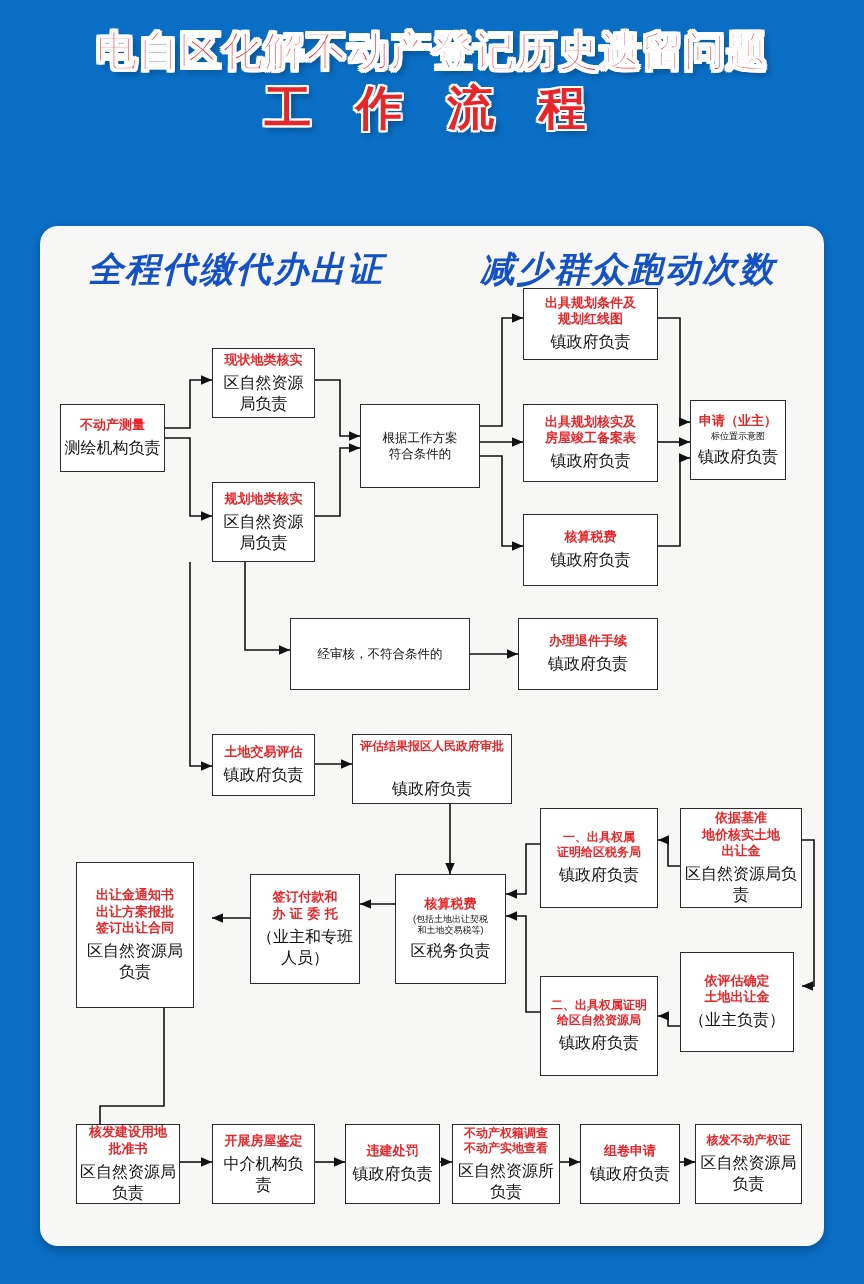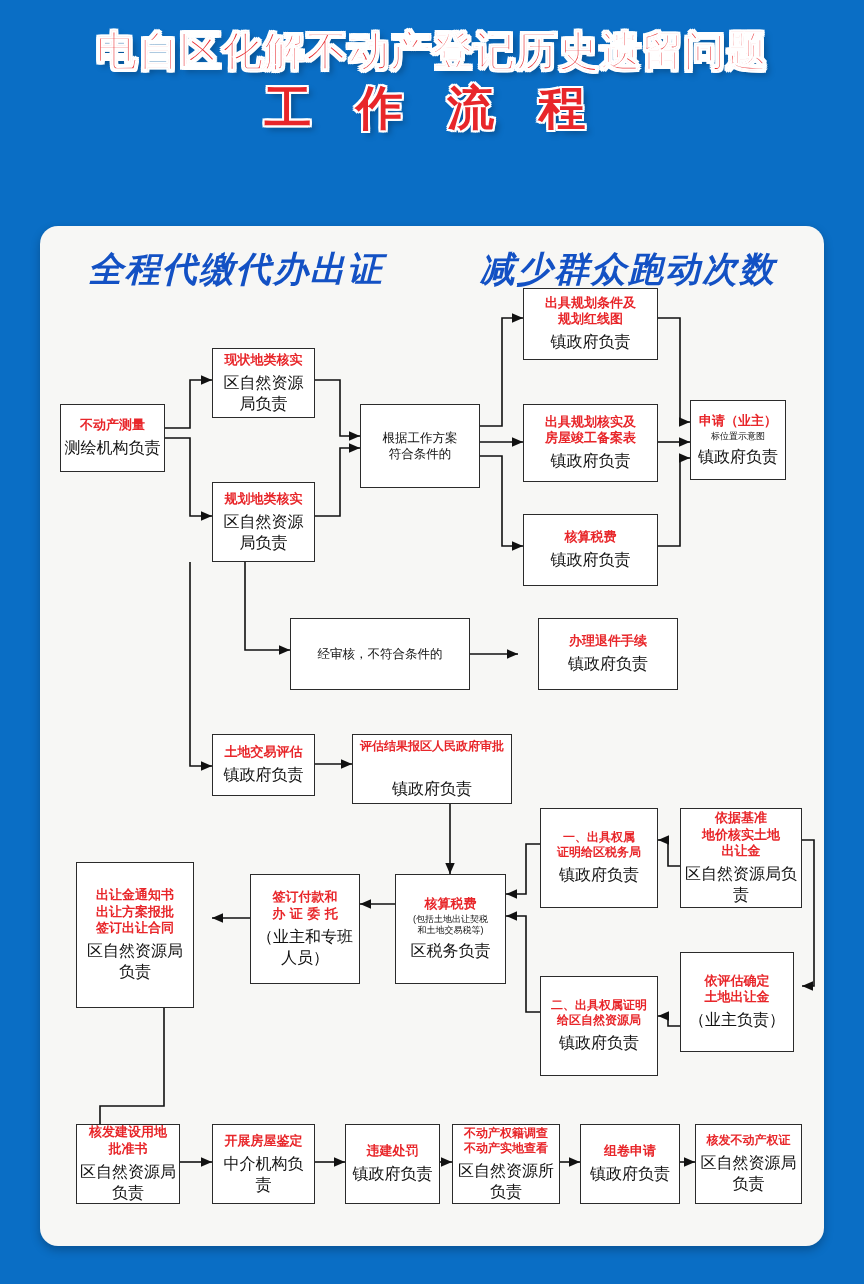--- a/index.html
+++ b/index.html
@@ -210,21 +210,21 @@
       <div class="node" style="left:650px; top:174px; width:96px; height:80px;">
         <div class="t1">申请（业主）</div>
         <div class="sub">标位置示意图</div>
         <div class="t2">镇政府负责</div>
       </div>
 
       <div class="node" style="left:250px; top:392px; width:180px; height:72px;">
         <div class="t1 black">经审核，不符合条件的</div>
       </div>
 
-      <div class="node" style="left:478px; top:392px; width:140px; height:72px;margin-left:20px;">
+      <div class="node" style="left:478px; top:392px; width:140px; height:72px;">
         <div class="t1">办理退件手续</div>
         <div class="t2">镇政府负责</div>
       </div>
 
       <div class="node" style="left:172px; top:508px; width:103px; height:62px;">
         <div class="t1">土地交易评估</div>
         <div class="t2">镇政府负责</div>
       </div>
 
       <div class="node" style="left:312px; top:508px; width:160px; height:70px;gap:20px;">

